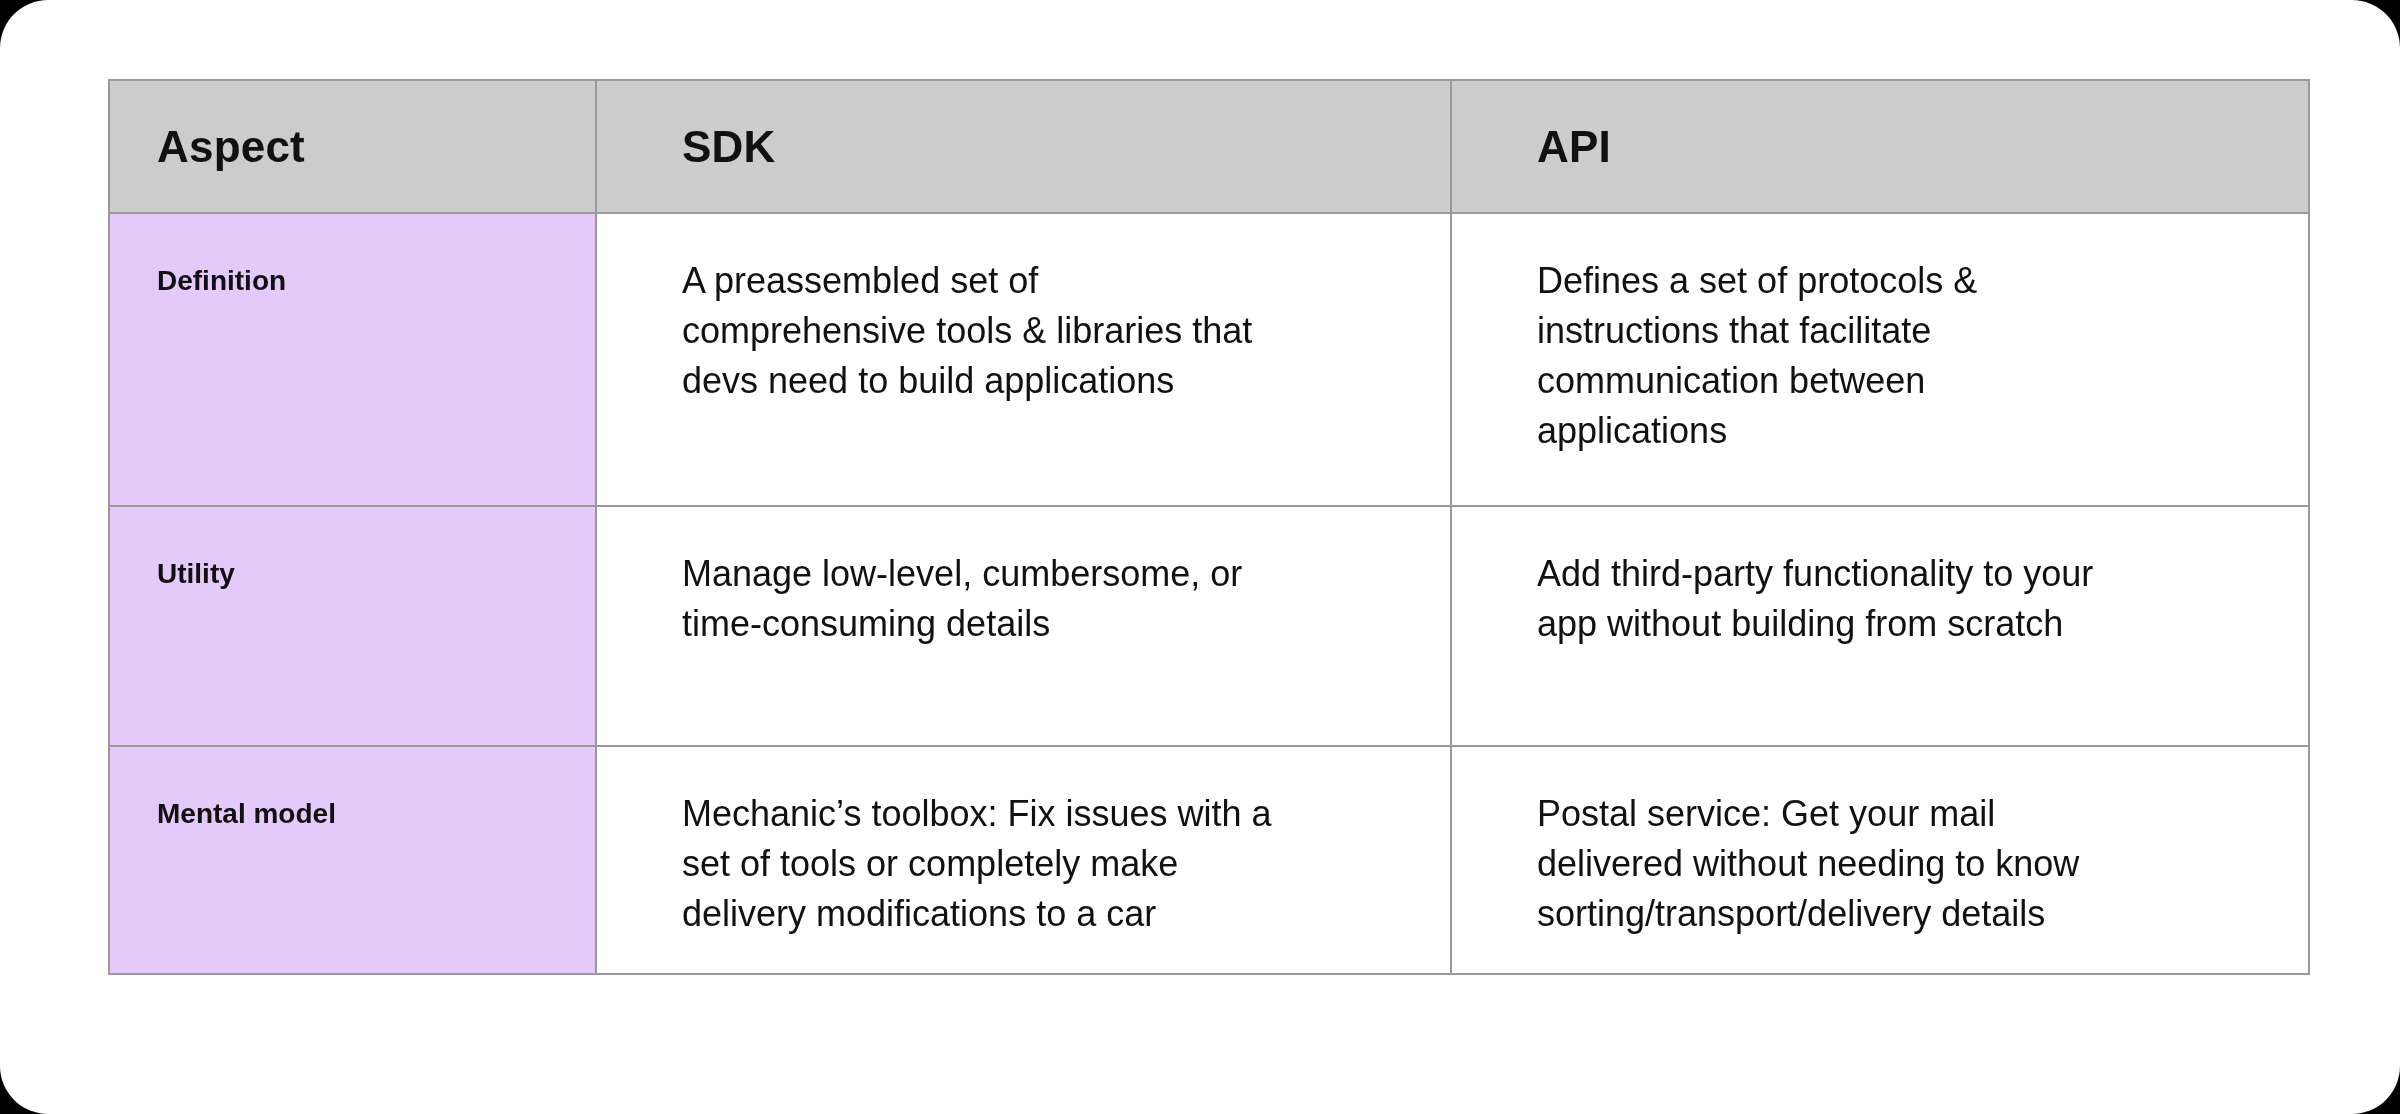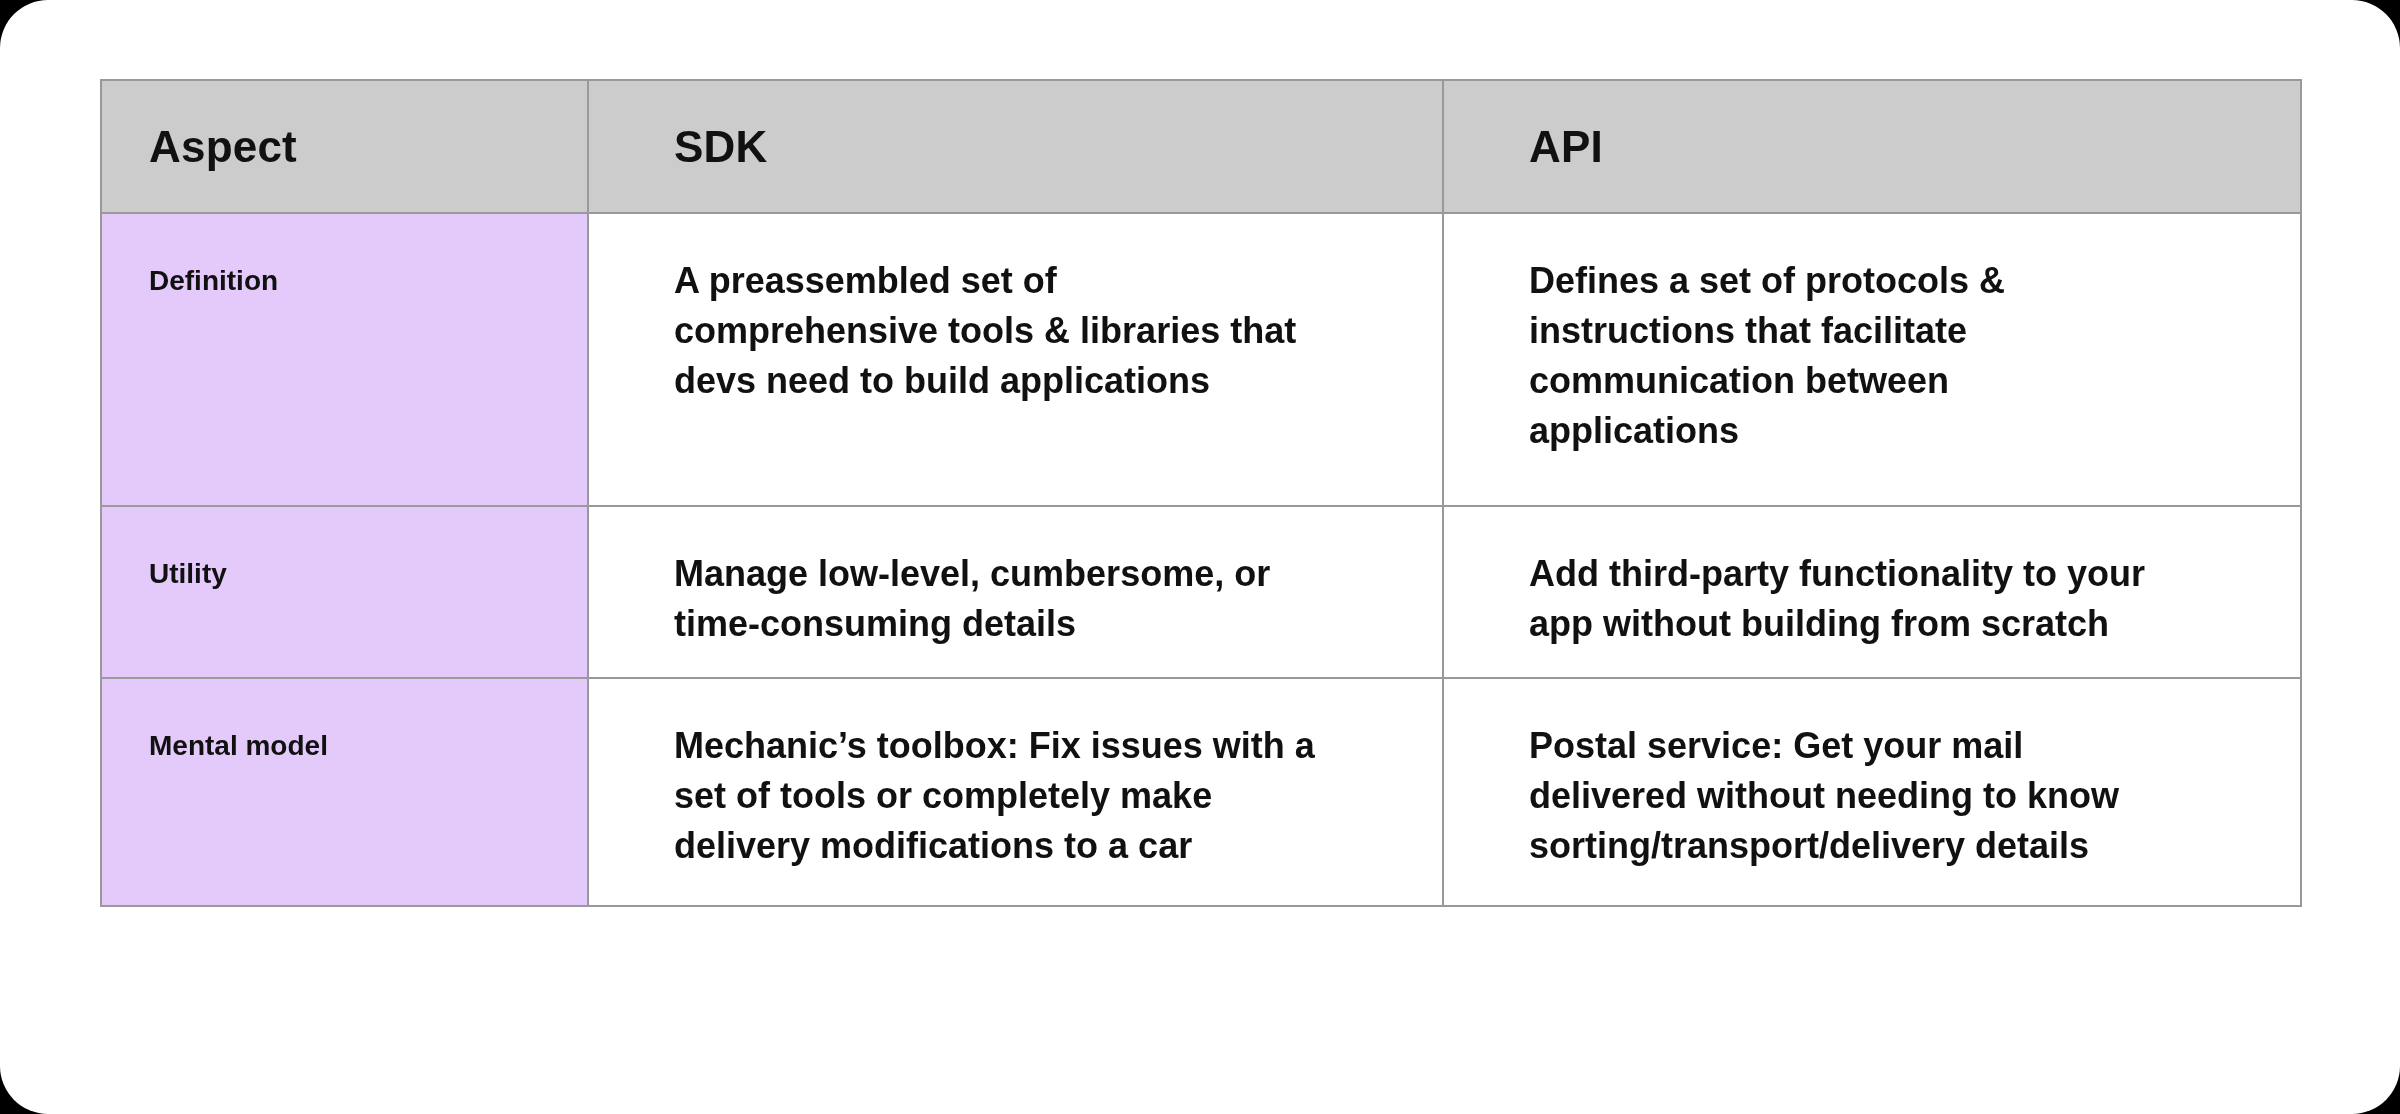--- a/index.html
+++ b/index.html
@@ -23,21 +23,21 @@
     position: absolute;
     inset: 0;
     width: 2400px;
     height: 1114px;
     background: var(--canvas-bg);
     border-radius: 48px;
     overflow: hidden;
   }
   table.cmp {
     position: absolute;
-    left: 100px;
+    left: 108px;
     top: 79px;
     width: 2200px;
     border-collapse: collapse;
     table-layout: fixed;
     color: var(--text-color);
     padding-left: 32px;
   }
   .cmp col.c-aspect { width: 487px; }
   .cmp col.c-sdk    { width: 855px; }
   .cmp col.c-api    { width: 858px; }
@@ -53,36 +53,36 @@
     vertical-align: middle;
     font-size: 44px;
     font-weight: bold;
     letter-spacing: 0.2px;
     padding: 0 40px 0 85px;
   }
   .cmp thead th.col-aspect { padding-left: 47px; }
 
   
   .cmp tbody tr.r-definition  { height: 293px; }
-  .cmp tbody tr.r-utility     { height: 172px; }
+  .cmp tbody tr.r-utility     { height: 240px; }
   .cmp tbody tr.r-mental      { height: 228px; }
 
   .cmp tbody th.aspect-cell {
     background: var(--aspect-col-bg);
     vertical-align: top;
     font-size: 28px;
     font-weight: bold;
     padding: 42px 30px 0 47px;
     line-height: 50px;
   }
   .cmp tbody td {
     background: var(--canvas-bg);
     vertical-align: top;
     font-size: 36px;
-    font-weight: bold;
+    font-weight: normal;
     line-height: 50px;
     padding: 42px 50px 0 85px;
     white-space: pre-line;
   }
 </style>
 </head>
 <body>
 
 <main class="canvas">
   <table class="cmp">

